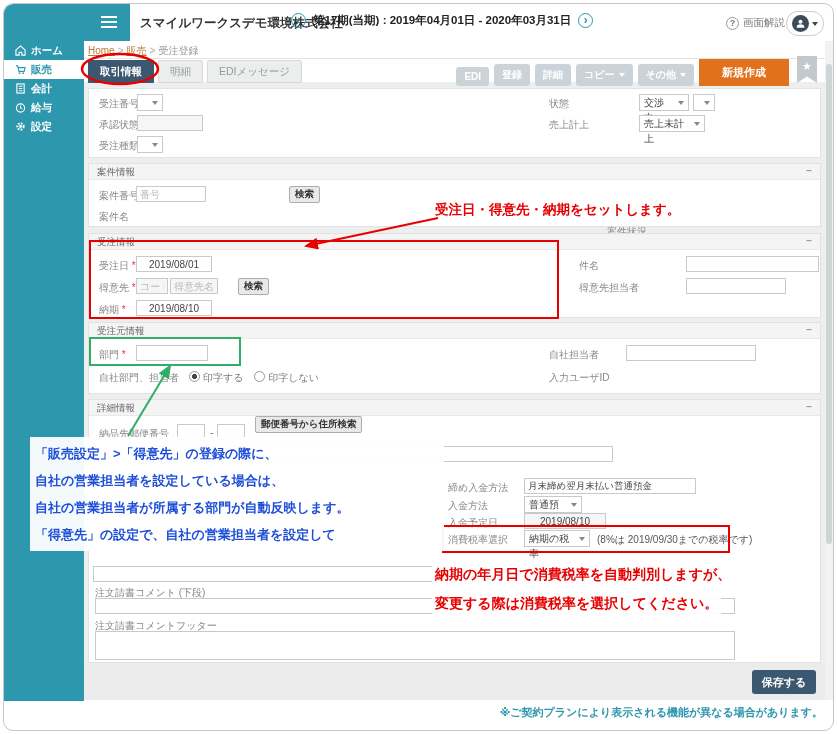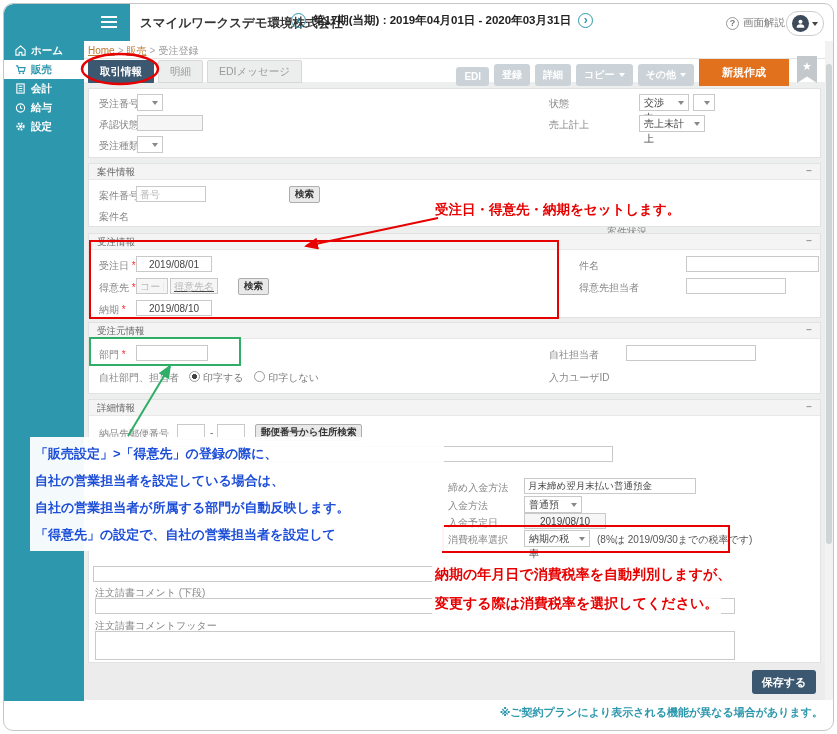--- a/index.html
+++ b/index.html
@@ -201,21 +201,21 @@
     <div class="phead">
       <span>受注情報</span>
       <span class="pmin">−</span>
     </div>
     <span class="lbl" style="left:10px;top:25px;"><span>受注日</span> <span class="req">*</span></span>
     <input class="inp ctr" style="left: 47px; top: 22px; width: 76px;" value="2019/08/01">
     <span class="lbl" style="left:490px;top:25px;">件名</span>
     <input class="inp" style="left: 597px; top: 22px; width: 133px;">
     <span class="lbl" style="left:10px;top:47px;"><span>得意先</span> <span class="req">*</span></span>
     <input class="inp ro" style="left: 47px; top: 44px; width: 32px;" placeholder="コード">
-    <input class="inp ro" style="left: 81px; top: 44px; width: 48px; text-decoration: underline;" placeholder="得意先名">
+    <input class="inp ro" style="left: 81px; top: 44px; width: 48px;" placeholder="得意先名">
     <div class="sbtn" style="left:149px;top:44px;">検索</div>
     <span class="lbl" style="left:490px;top:47px;">得意先担当者</span>
     <input class="inp" style="left: 597px; top: 44px; width: 100px;">
     <span class="lbl" style="left:10px;top:69px;"><span>納期</span> <span class="req">*</span></span>
     <input class="inp ctr" style="left: 47px; top: 66px; width: 76px;" value="2019/08/10">
   </div>
 
   <div class="panel" style="top:318px;height:72px;">
     <div class="phead">
       <span>受注元情報</span>
@@ -235,21 +235,21 @@
 
   <div class="panel" style="top:395px;height:264px;">
     <div class="phead">
       <span>詳細情報</span>
       <span class="pmin">−</span>
     </div>
     <span class="lbl" style="left:10px;top:27px;">納品先郵便番号</span>
     <input class="inp" style="left: 88px; top: 24px; width: 28px;">
     <span class="lbl" style="left:121px;top:27px;color:#666;">-</span>
     <input class="inp" style="left: 128px; top: 24px; width: 28px;">
-    <div class="sbtn" style="left:166px;top:24px;">郵便番号から住所検索</div>
+    <div class="sbtn" style="left:166px;top:16px;">郵便番号から住所検索</div>
     <input class="inp" style="left: 54px; top: 46px; width: 470px;">
     <input class="inp" style="left: 4px; top: 166px; width: 380px;">
     <span class="lbl" style="left:359px;top:81px;">締め入金方法</span>
     <input class="inp" style="left: 435px; top: 78px; width: 172px; font-size: 9.5px;" value="月末締め翌月末払い普通預金">
     <span class="lbl" style="left:359px;top:99px;">入金方法</span>
     <div class="sel" style="left:435px;top:96px;width:58px;">普通預金</div>
     <span class="lbl" style="left:359px;top:116px;">入金予定日</span>
     <input class="inp ro ctr" style="left: 435px; top: 113px; width: 82px;" value="2019/08/10">
     <span class="lbl" style="left:359px;top:133px;">消費税率選択</span>
     <div class="sel" style="left:435px;top:130px;width:66px;">納期の税率</div>

